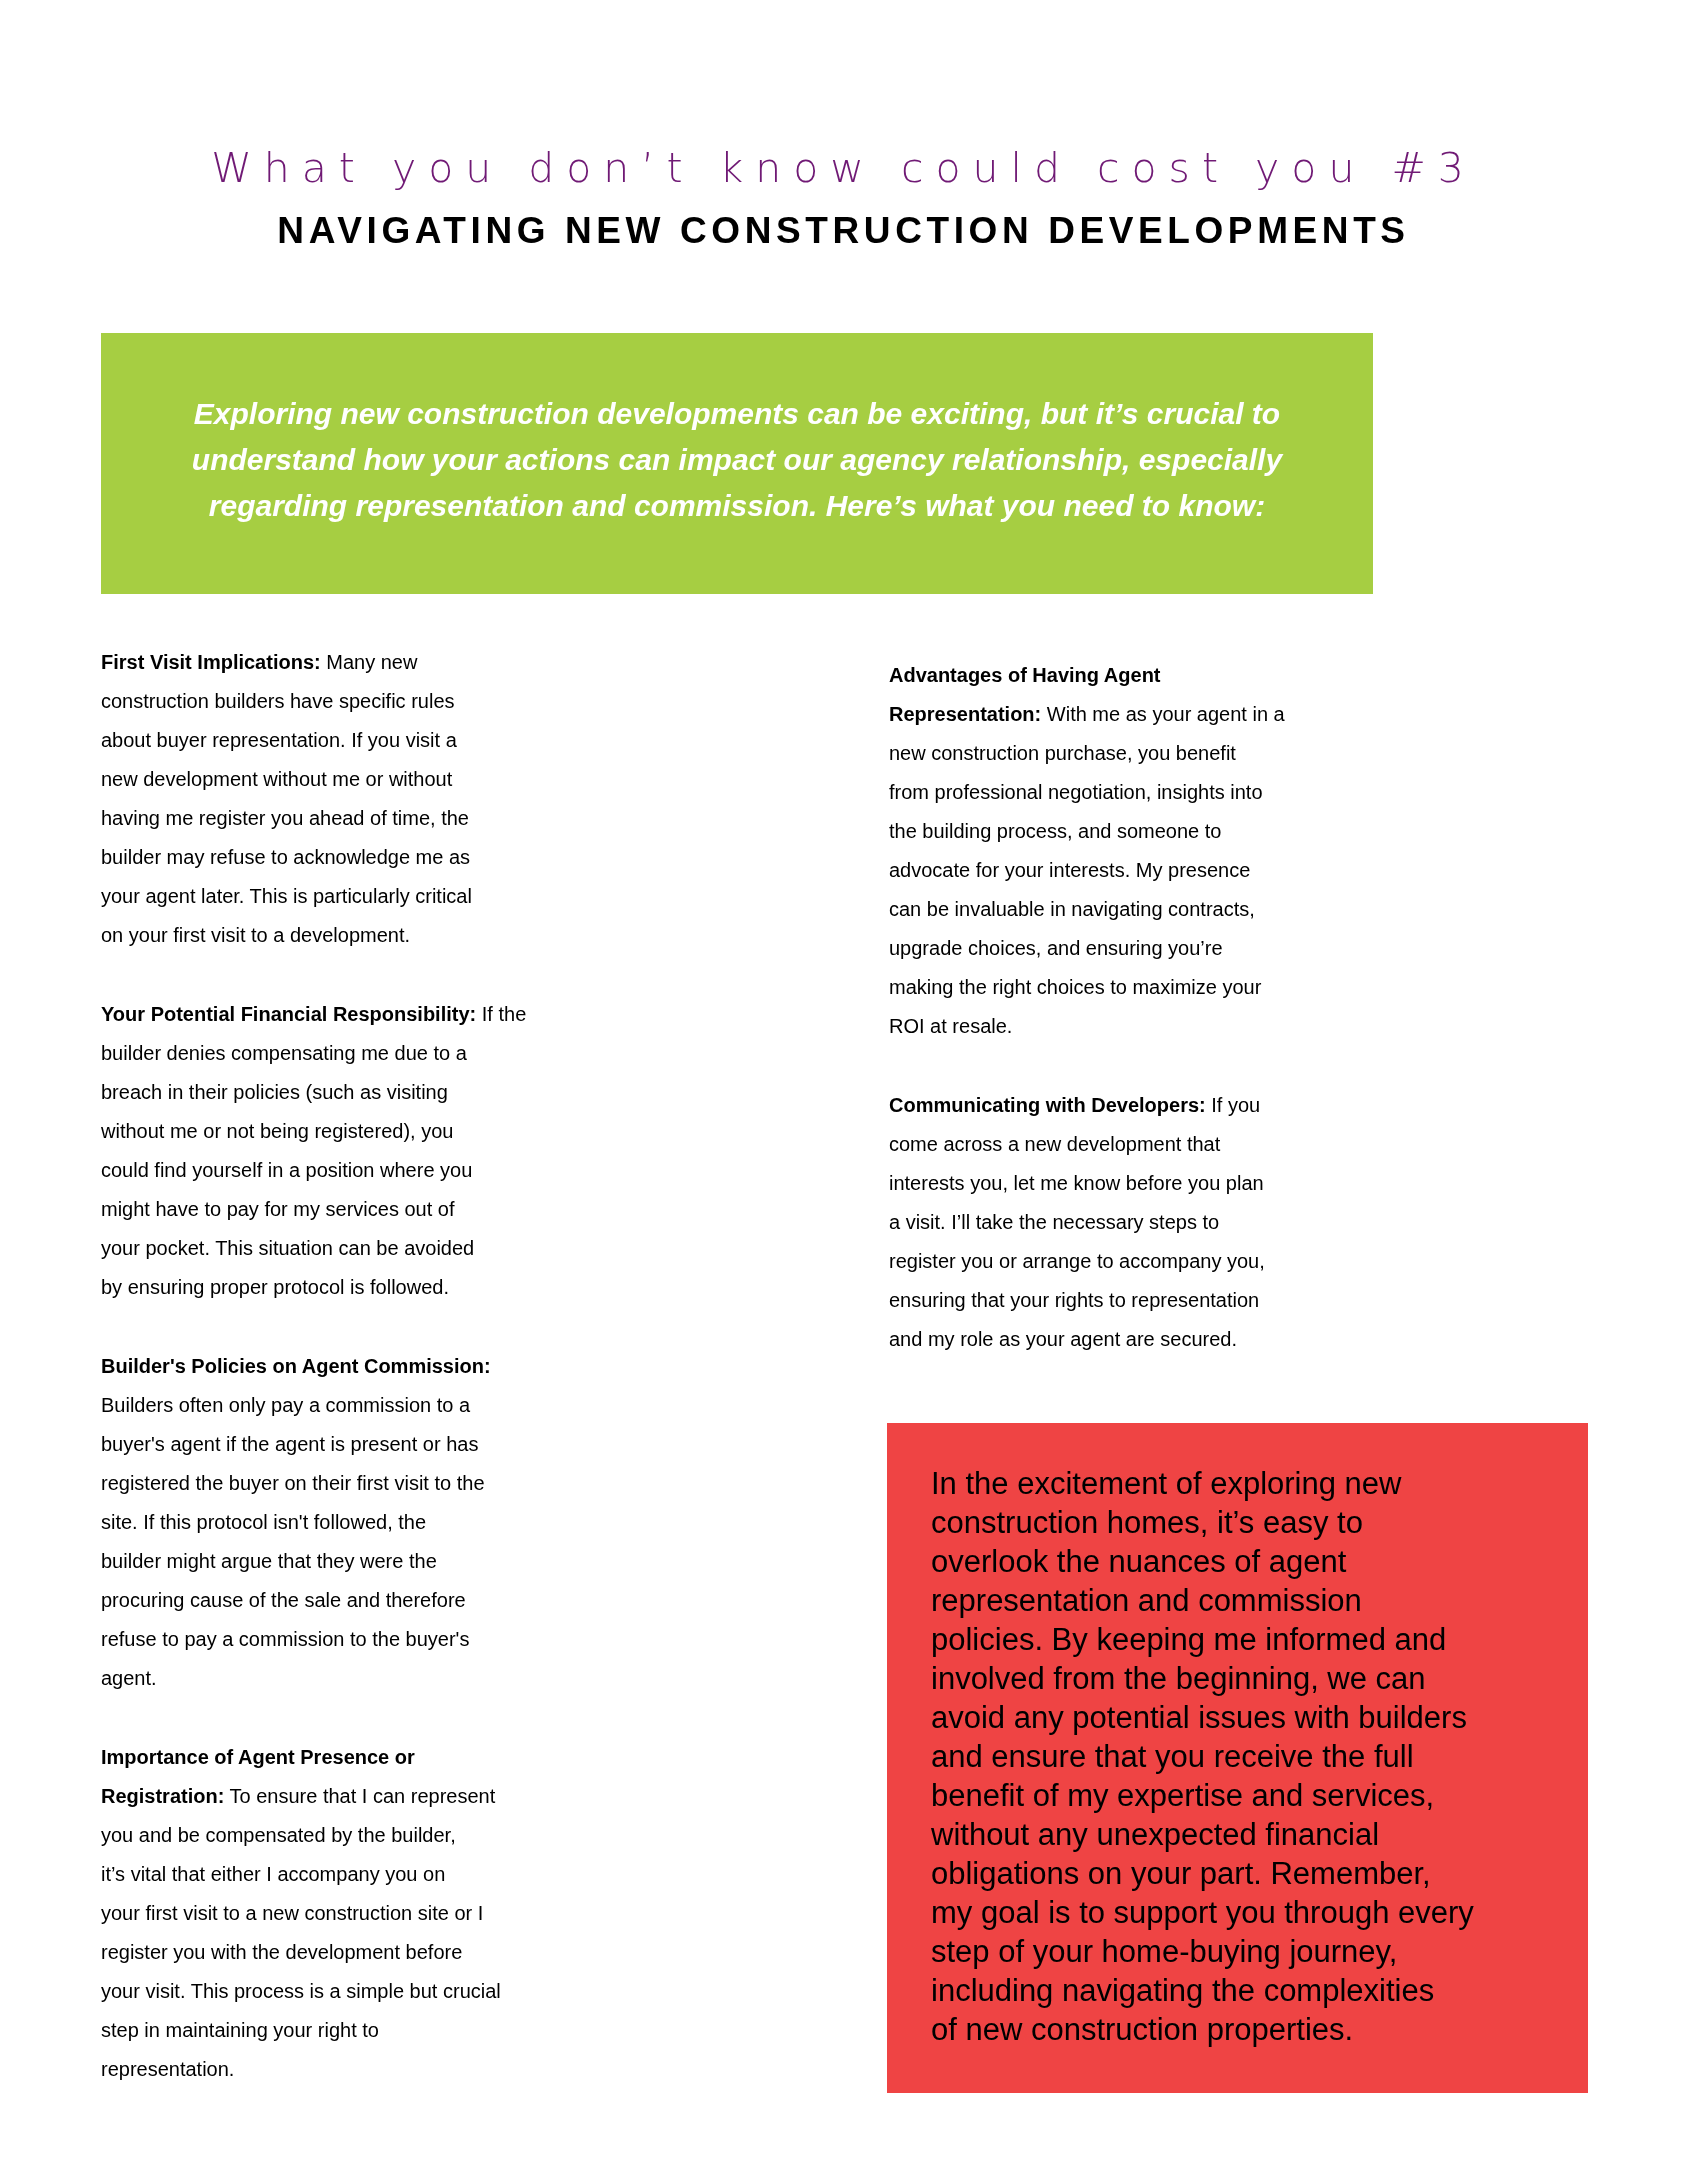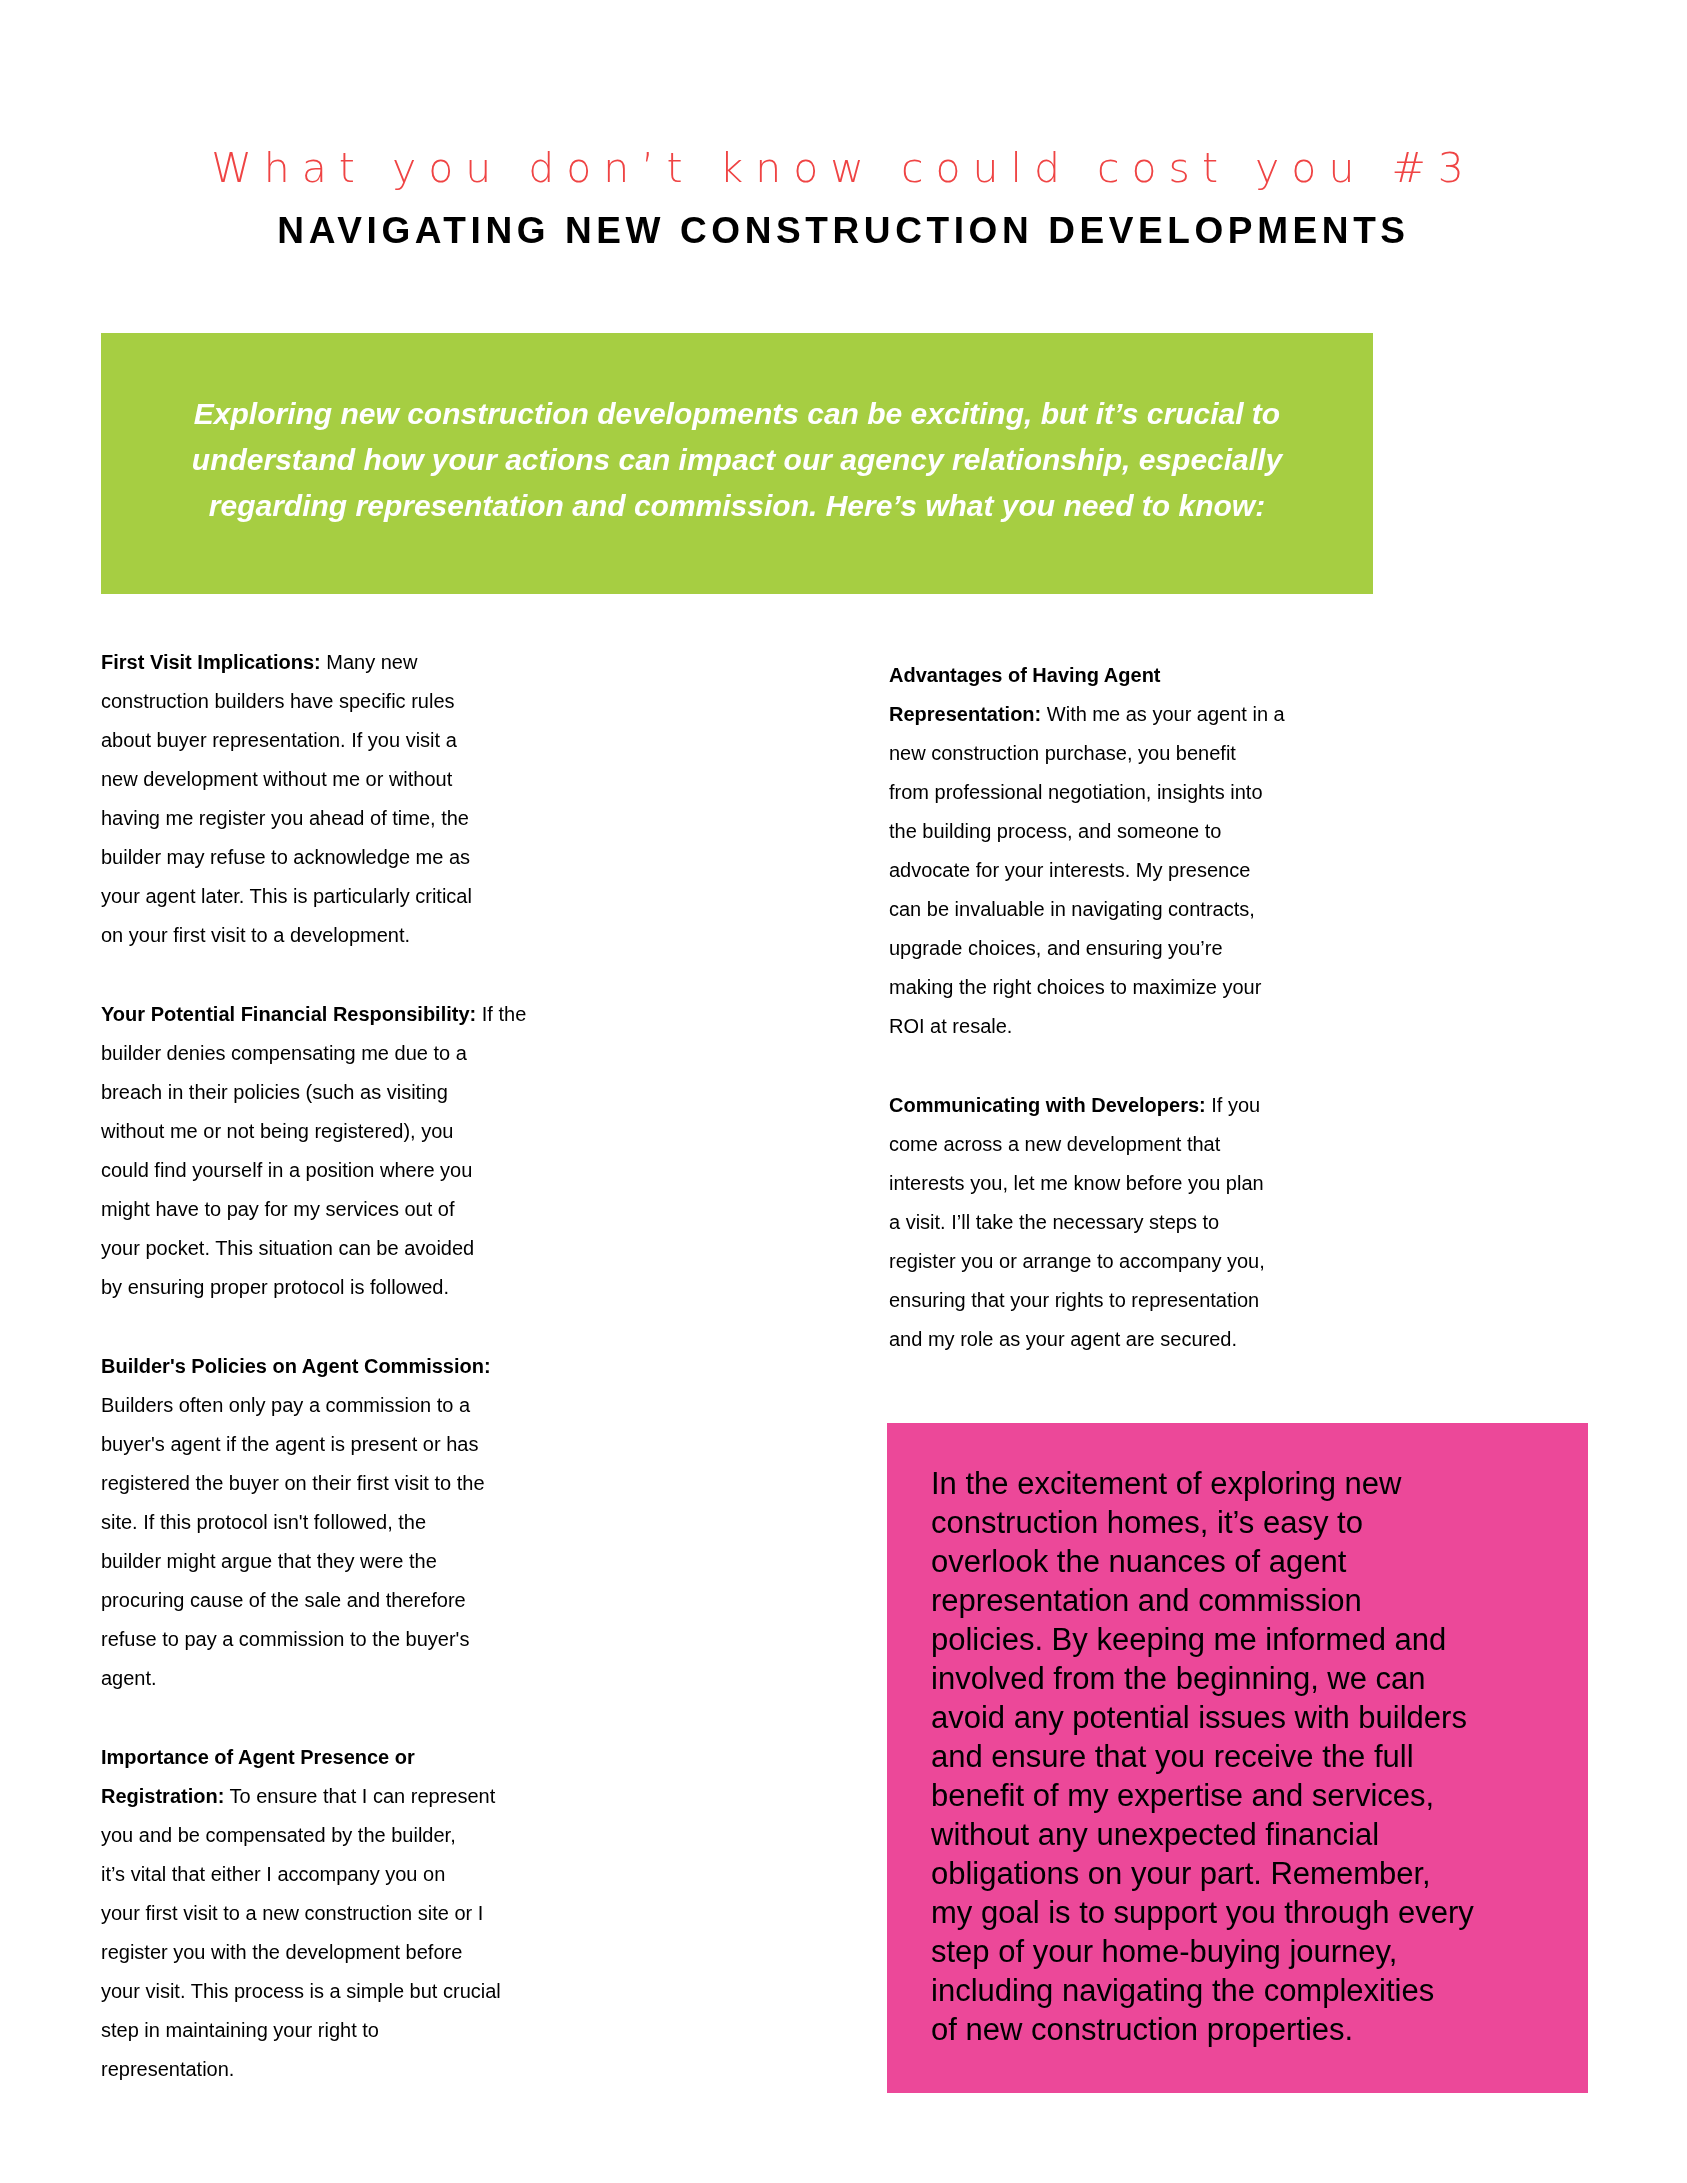--- a/index.html
+++ b/index.html
@@ -103,21 +103,21 @@
       top: 41px;
       width: 635px;
       font-size: 31px;
       line-height: 39px;
       color: #000000;
     }
   </style>
 </head>
 <body>
 
-<div class="kicker" style="color: #ef4444;">What you don’t know could cost you #3</div>
+<div class="kicker" style="color: #701a75;">What you don’t know could cost you #3</div>
 <div class="title">NAVIGATING NEW CONSTRUCTION DEVELOPMENTS</div>
 
 <div class="intro-box" style="background: rgb(166, 206, 66);">
   <div class="intro-text">
     <span class="line">Exploring new construction developments can be exciting, but it’s crucial to</span>
     <span class="line">understand how your actions can impact our agency relationship, especially</span>
     <span class="line">regarding representation and commission. Here’s what you need to know:</span>
   </div>
 </div>
 
@@ -189,21 +189,21 @@
     <span class="line"><span class="label">Communicating with Developers:</span><span> If you</span></span>
     <span class="line">come across a new development that</span>
     <span class="line">interests you, let me know before you plan</span>
     <span class="line">a visit. I’ll take the necessary steps to</span>
     <span class="line">register you or arrange to accompany you,</span>
     <span class="line">ensuring that your rights to representation</span>
     <span class="line">and my role as your agent are secured.</span>
   </div>
 </div>
 
-<div class="closing-box" style="background: #ec4899;">
+<div class="closing-box" style="background: #ef4444;">
   <div class="closing-text">
     <span class="line">In the excitement of exploring new</span>
     <span class="line">construction homes, it’s easy to</span>
     <span class="line">overlook the nuances of agent</span>
     <span class="line">representation and commission</span>
     <span class="line">policies. By keeping me informed and</span>
     <span class="line">involved from the beginning, we can</span>
     <span class="line">avoid any potential issues with builders</span>
     <span class="line">and ensure that you receive the full</span>
     <span class="line">benefit of my expertise and services,</span>

